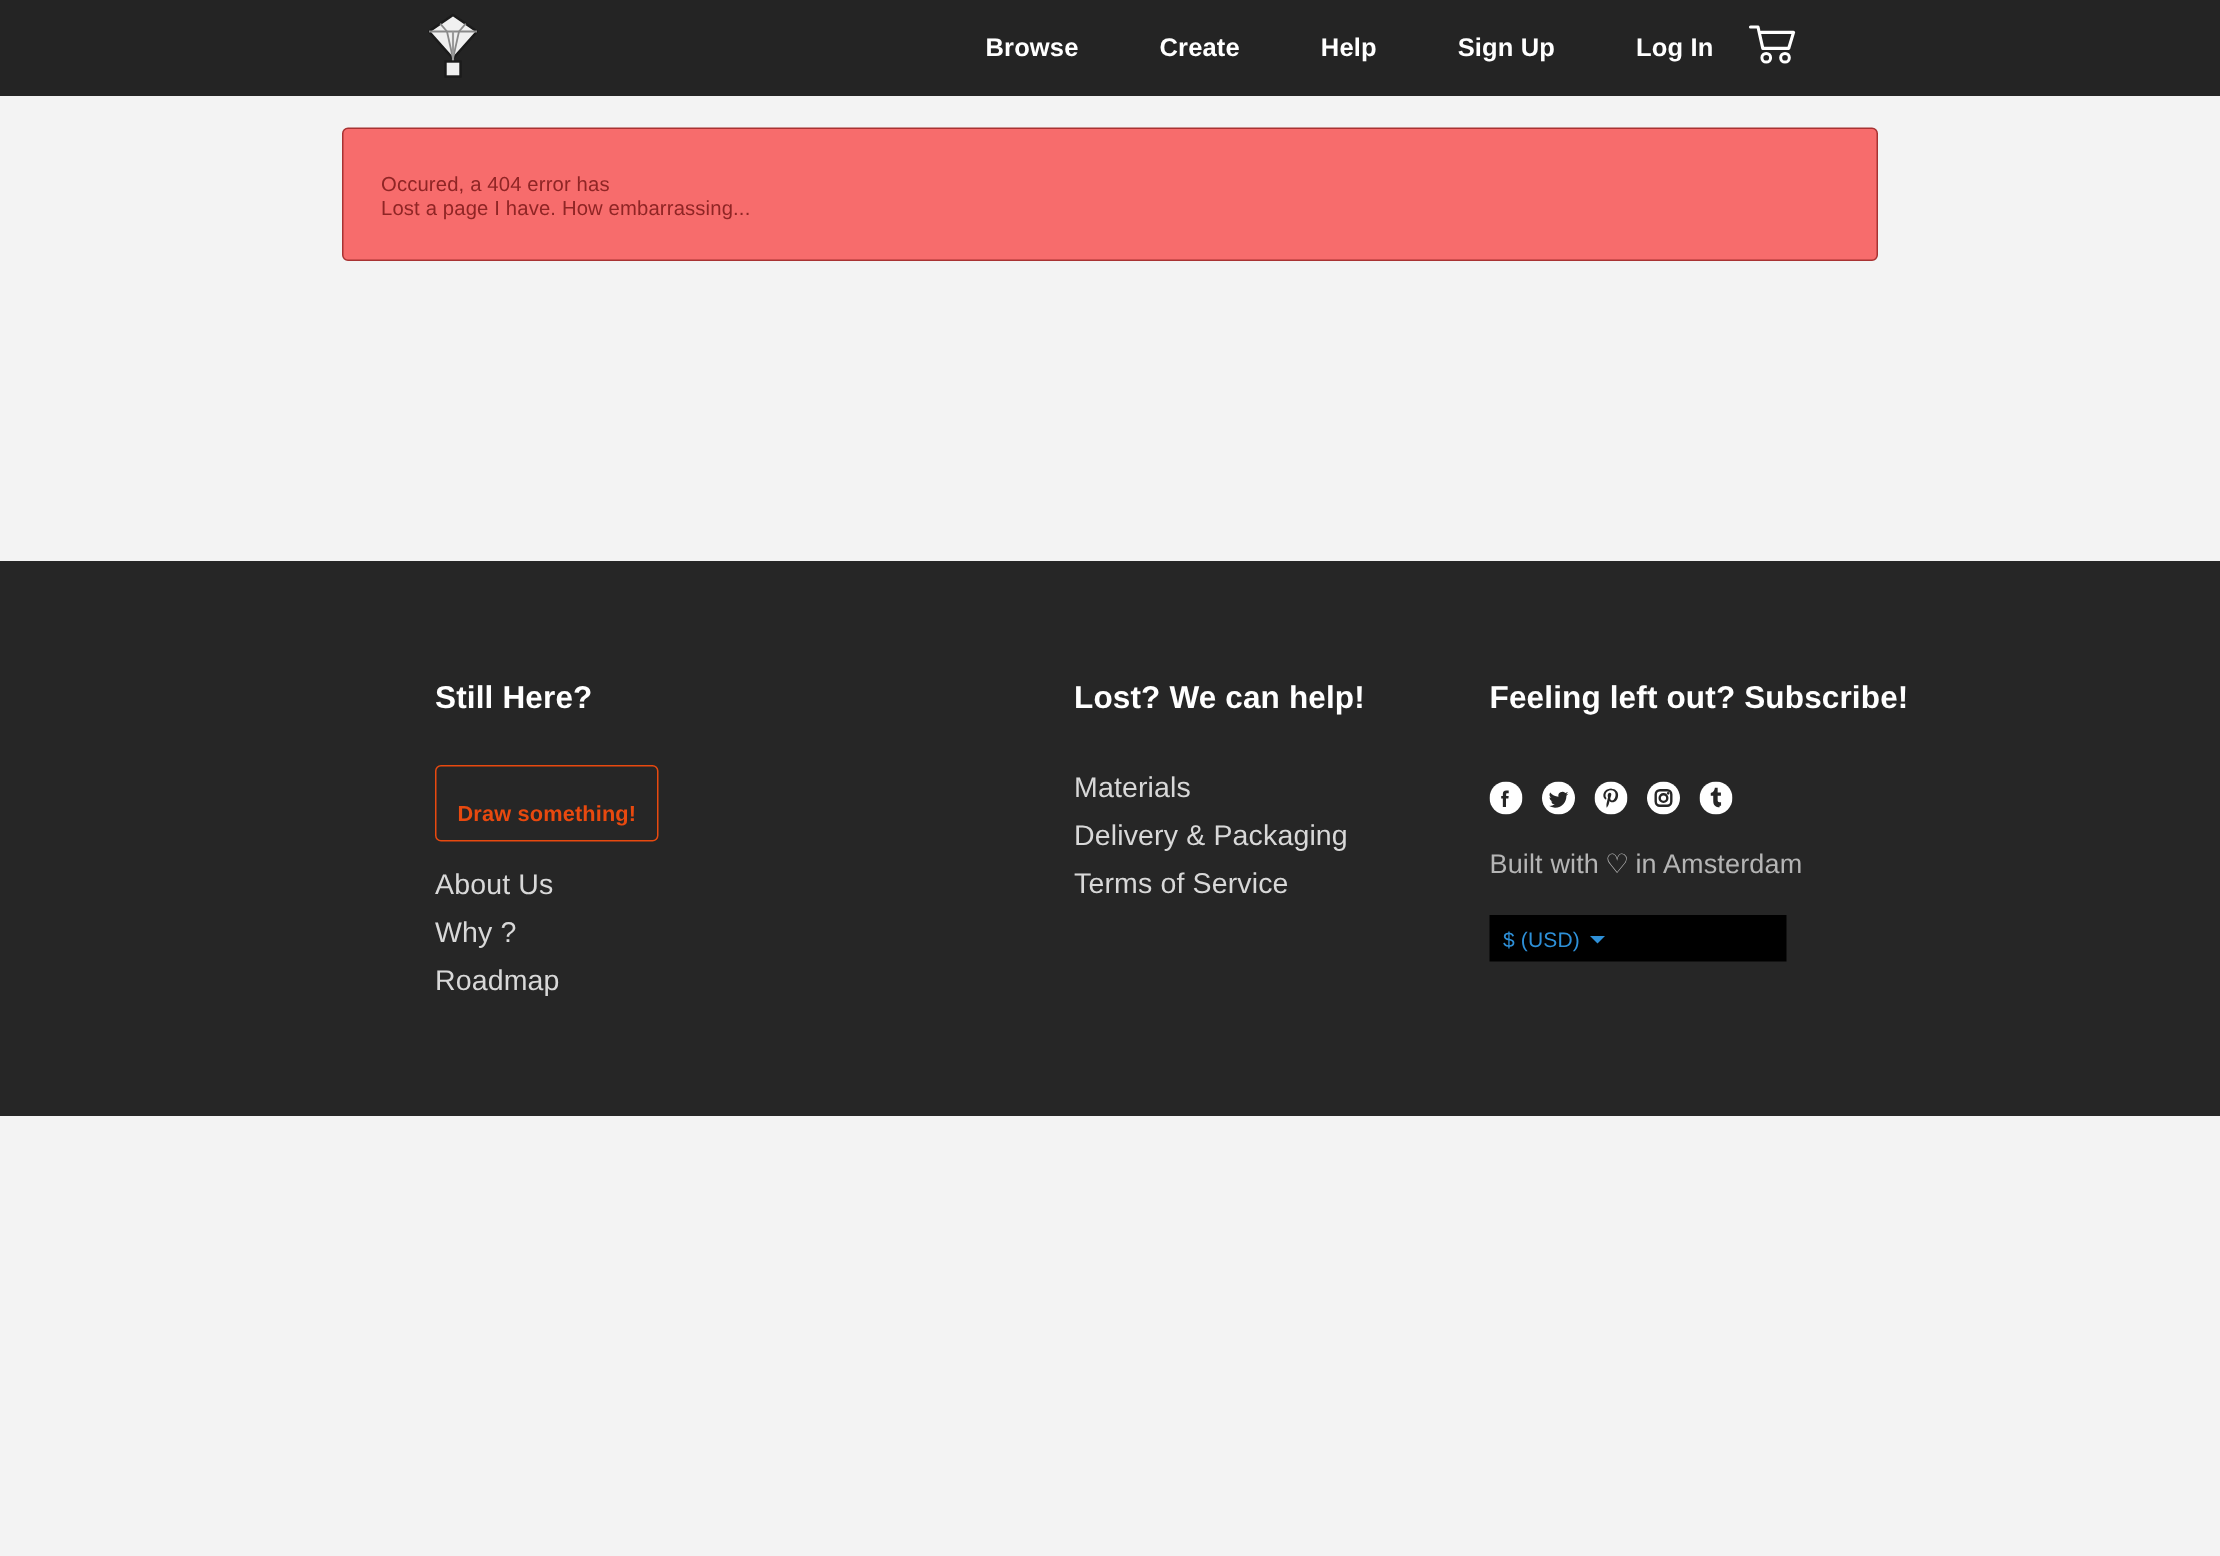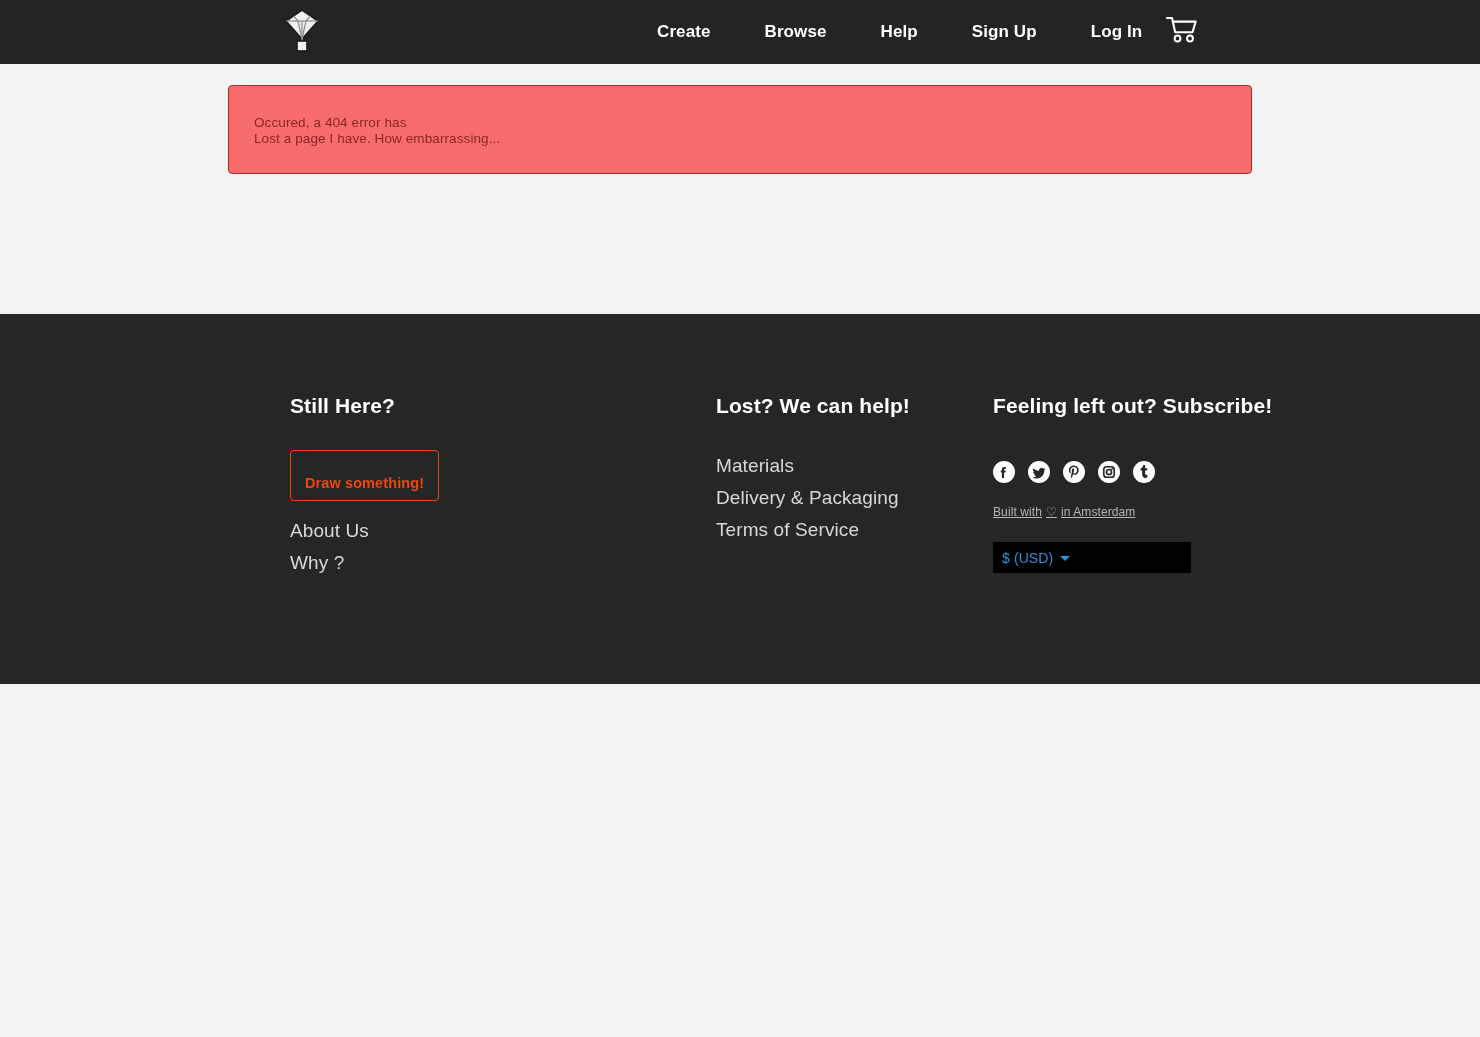--- a/index.html
+++ b/index.html
@@ -57,21 +57,21 @@
     top: 0;
     height: 64px;
     display: flex;
     align-items: center;
     padding: 0 10px;
     cursor: pointer;
   }
 
   
   .main {
-    height: 250px;
+    height: 310px;
     background: #f3f3f3;
     position: relative;
   }
   .alert {
     position: absolute;
     left: 228px;
     top: 21px;
     width: 1024px;
     height: 89px;
     background: #f76c6c;
@@ -136,26 +136,25 @@
   }
   .soc {
     width: 22px;
     height: 22px;
     cursor: pointer;
     display: block;
   }
 
   .built {
     color: #b5b5b5;
-    font-size: 12px;
+    font-size: 18px;
     letter-spacing: 0.1px;
     display: flex;
     align-items: center;
     gap: 4px;
-    text-decoration: underline;
   }
   .heart { display: inline-block; }
 
   .currency {
     margin-top: 23px;
     width: 198px;
     height: 31px;
     background: #000000;
     display: flex;
     align-items: center;
@@ -194,22 +193,22 @@
           <line x1="13" y1="13" x2="17" y2="31" stroke="#8a8a8a" stroke-width="1.2"></line>
           <line x1="21" y1="13" x2="17" y2="31" stroke="#8a8a8a" stroke-width="1.2"></line>
           <line x1="17" y1="13" x2="17" y2="33" stroke="#9a9a9a" stroke-width="1.4"></line>
           <rect x="12" y="33" width="10" height="10" fill="#f0f0f0" stroke="#1b1b1b" stroke-width="1.6"></rect>
         </g>
       </svg>
     </span>
   </a>
 
   <div class="nav-links">
+    <a class="nav-link">Browse</a>
     <a class="nav-link">Create</a>
-    <a class="nav-link">Browse</a>
     <a class="nav-link">Help</a>
     <a class="nav-link">Sign Up</a>
     <a class="nav-link">Log In</a>
   </div>
 
   <a class="cart-btn">
     <span>
       <svg width="34" height="30" viewBox="0 0 34 30">
         <path d="M2 3 h5 l3.2 14.2 h17.3 l3.2 -10.6 h-21.6" fill="none" stroke="#ffffff" stroke-width="2.1" stroke-linejoin="round" stroke-linecap="round"></path>
         <circle cx="12.5" cy="23.5" r="2.9" fill="none" stroke="#ffffff" stroke-width="2"></circle>
@@ -226,20 +225,21 @@
   </div>
 </div>
 
 <div class="footer">
 
   <div class="fcol fcol-1">
     <div class="fhead">Still Here?</div>
     <button class="draw-btn">Draw something!</button>
     <a class="flink">About Us</a>
     <a class="flink">Why ?</a>
+    <a class="flink">Roadmap</a>
   </div>
 
   <div class="fcol fcol-2">
     <div class="fhead">Lost? We can help!</div>
     <a class="flink">Materials</a>
     <a class="flink">Delivery &amp; Packaging</a>
     <a class="flink">Terms of Service</a>
   </div>
 
   <div class="fcol fcol-3">

